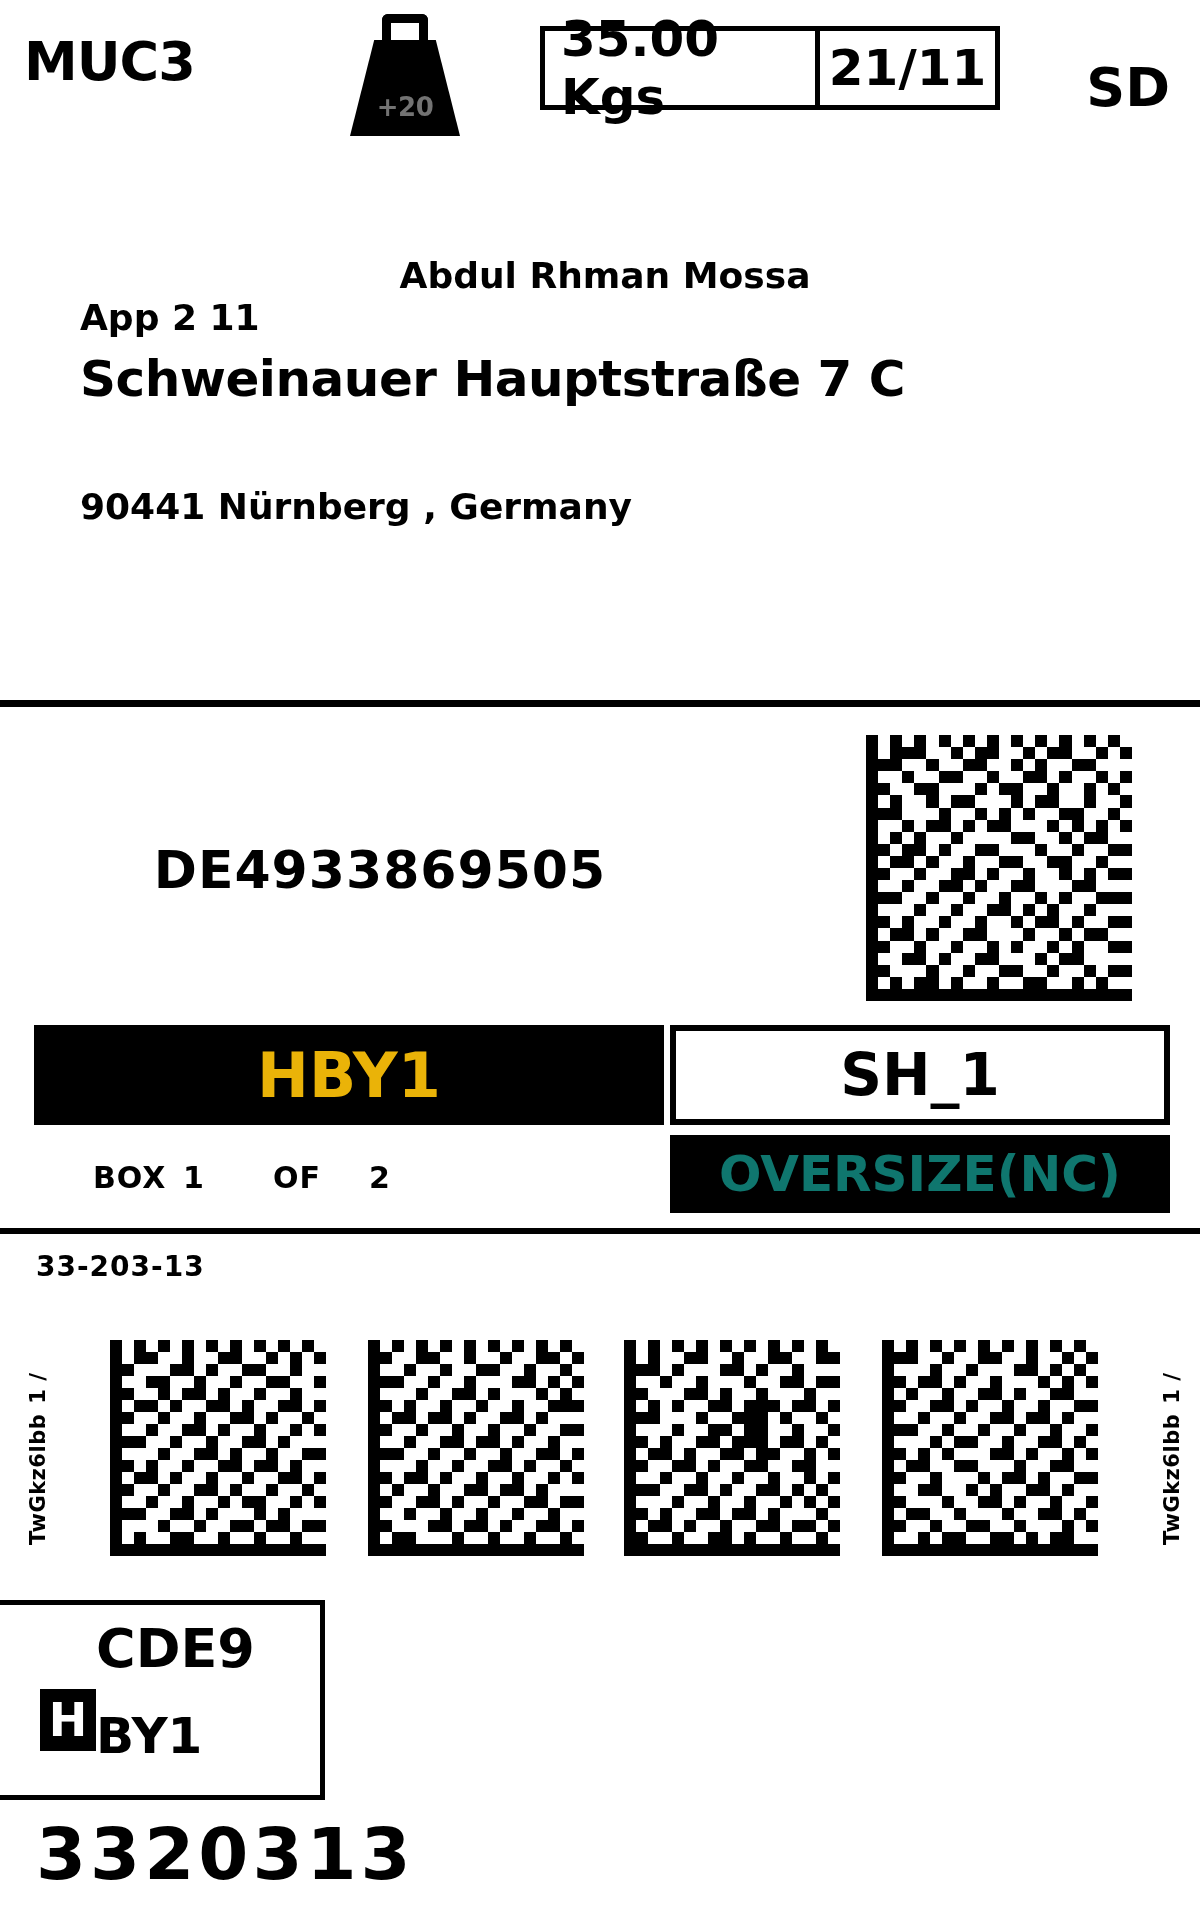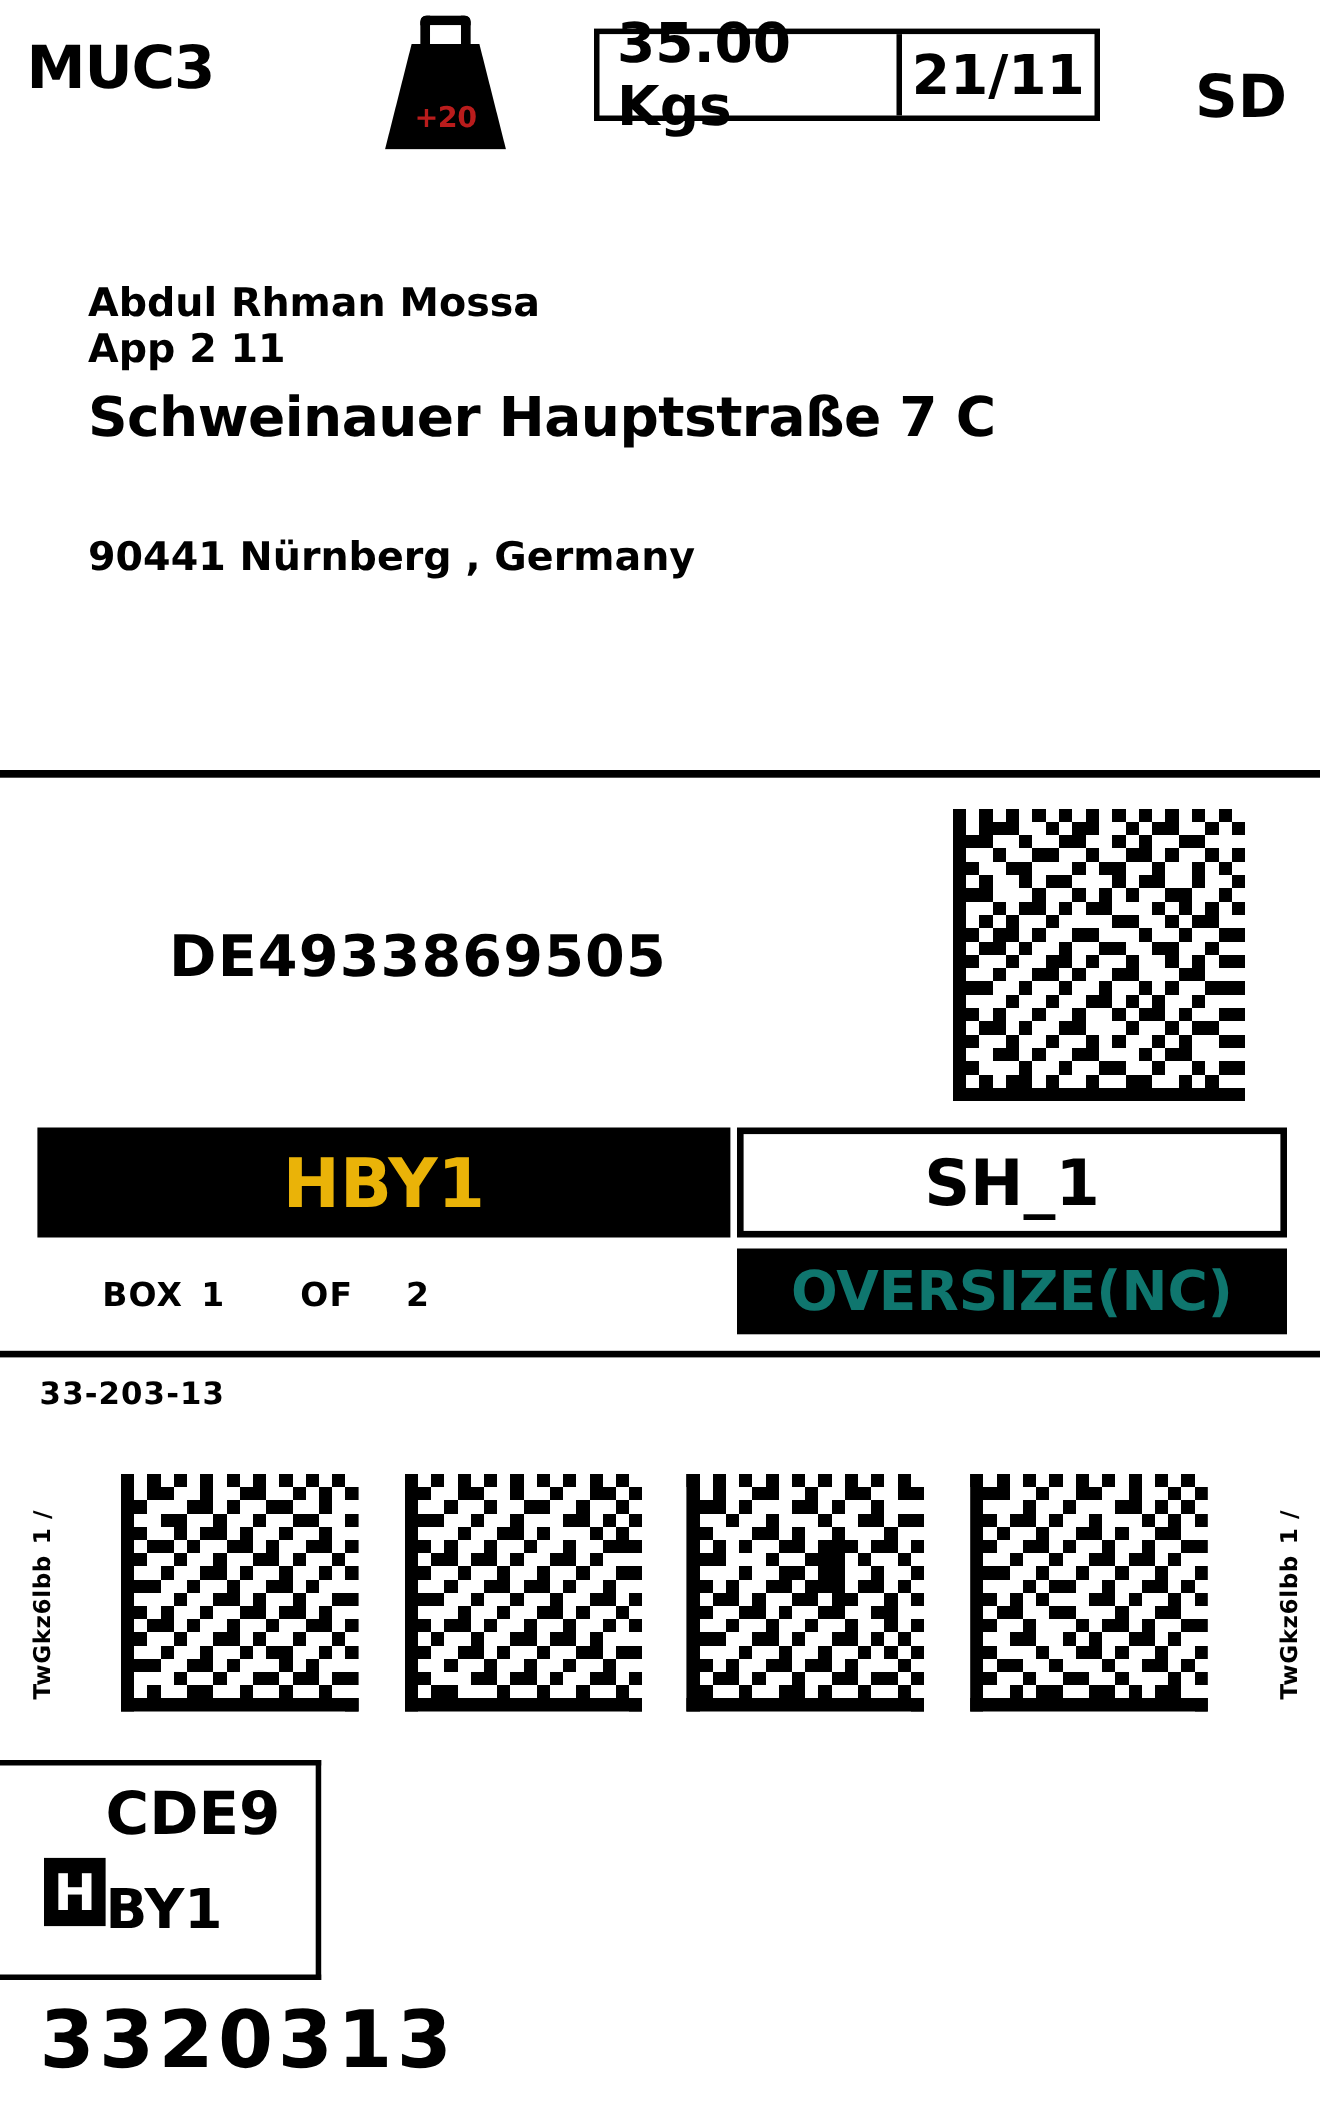--- a/index.html
+++ b/index.html
@@ -64,21 +64,21 @@
     height: 96px;
     background: #000;
     clip-path: polygon(22% 0%, 78% 0%, 100% 100%, 0% 100%);
   }
   .weight-icon .plus {
     position: absolute;
     left: 0;
     top: 78px;
     width: 110px;
     text-align: center;
-    color: #b91c1c;
+    color: #737373;
     font-size: 26px;
     font-weight: bold;
     letter-spacing: -0.5px;
   }
   .boxed-fields {
     position: absolute;
     left: 500px;
     top: 18px;
     height: 84px;
     border: 5px solid #000;
@@ -115,20 +115,21 @@
   .address {
     position: absolute;
     left: 80px;
     top: 255px;
     width: 1050px;
   }
   .address .line-name {
     font-size: 36px;
     font-weight: bold;
     line-height: 1.18;
+    text-align: center;
   }
   .address .line-apt {
     font-size: 36px;
     font-weight: bold;
     line-height: 1.18;
   }
   .address .line-street {
     font-size: 50px;
     font-weight: bold;
     line-height: 1.25;
@@ -291,21 +292,21 @@
   }
   .sidecode .frac {
     margin-left: 10px;
   }
 
   
   .cdebox {
     position: absolute;
     left: 0px;
     top: 1600px;
-    width: 292px;
+    width: 325px;
     height: 200px;
     border: 5px solid #000;
     border-left: none;
     box-sizing: border-box;
   }
   .cdebox .top {
     position: absolute;
     left: 96px;
     top: 12px;
     font-size: 54px;

